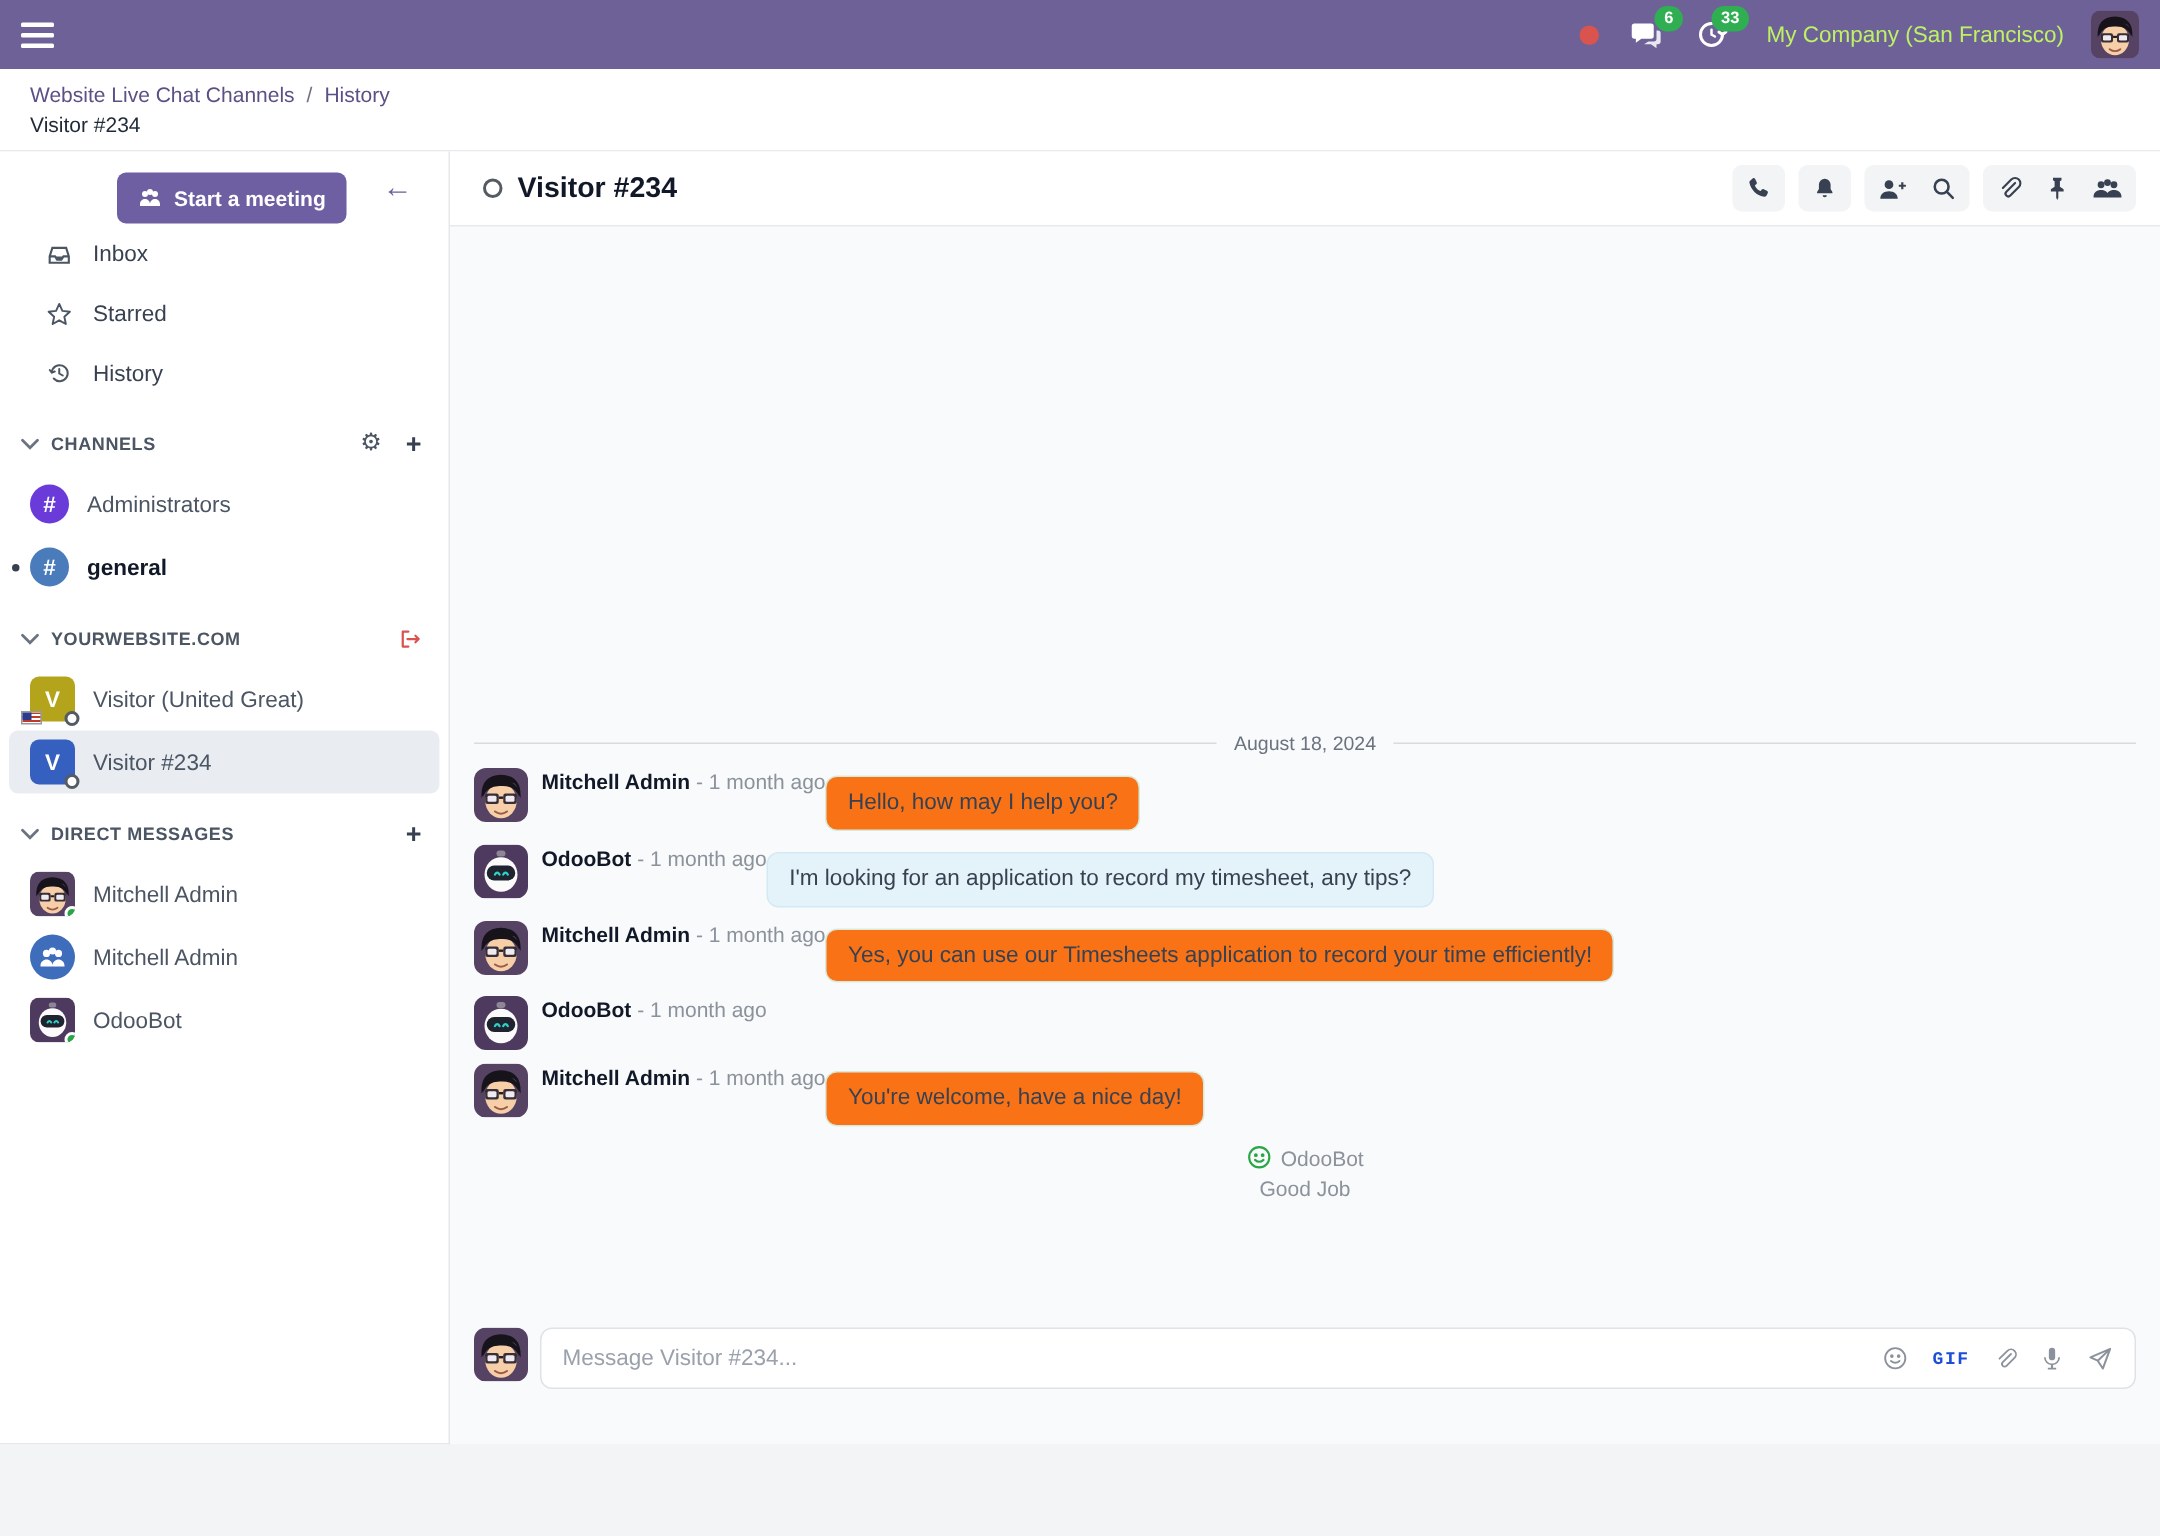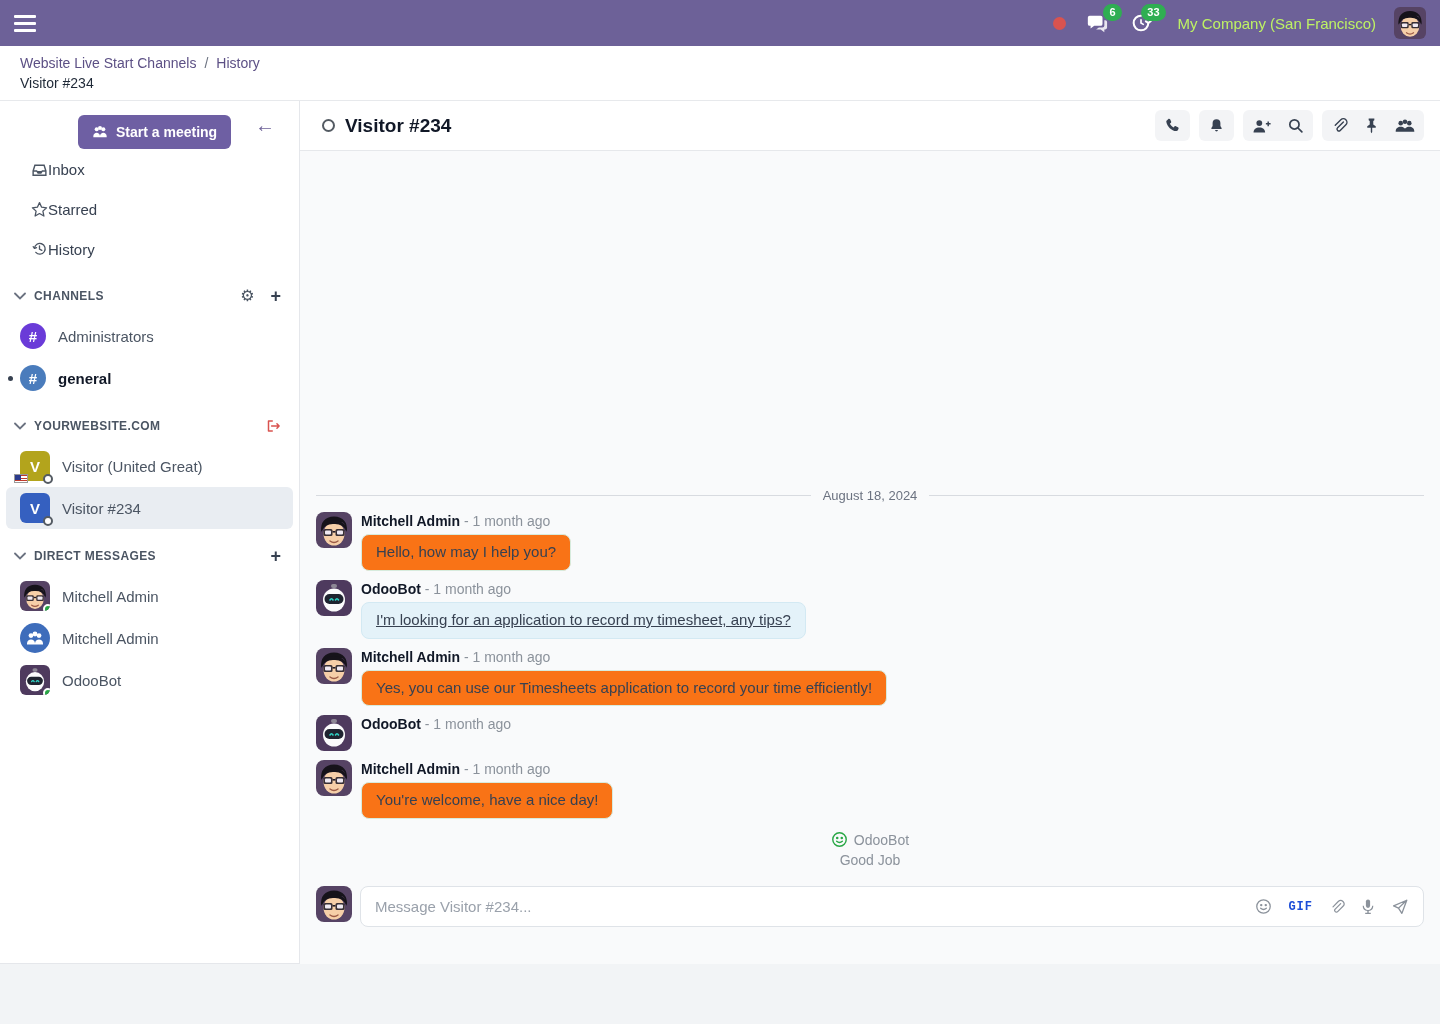--- a/index.html
+++ b/index.html
@@ -27,21 +27,21 @@
 
   
   .content { flex:0 0 863px; display:flex; border-top:1px solid #e7e9ec; }
   .bottomstrip { flex:1; background:#f2f4f6; }
 
   
   .sidebar { width:300px; background:#fff; border-right:1px solid #e5e7eb; border-bottom:1px solid #e5e7eb; padding-top:14px; flex:0 0 auto; overflow:hidden; }
   .meet-row { display:flex; padding:0 24px 0 78px; }
   .meet-btn { background:#6e5fa3; color:#fff; border:none; border-radius:6px; font-size:14px; font-weight:bold; padding:9px 14px; display:flex; align-items:center; gap:8px; cursor:pointer; font-family:inherit; }
   .back-arrow { margin-left:auto; color:#6d6198; font-size:20px; cursor:pointer; line-height:1; }
-  .side-item { display:flex; align-items:center; height:40px; padding:0 16px 0 30px; font-size:15px; color:#374151; cursor:pointer; }
+  .side-item { display:flex; align-items:center; gap:14px; height:40px; padding:0 16px 0 30px; font-size:15px; color:#374151; cursor:pointer; }
   .side-item .sicon { color:#4b5563; display:flex; width:18px; justify-content:center; }
   .section-head { display:flex; align-items:center; height:38px; padding:0 18px 0 14px; margin-top:8px; }
   .chev { color:#6b7280; display:flex; margin-right:8px; cursor:pointer; }
   .section-title { font-size:12px; font-weight:bold; color:#4b5563; letter-spacing:.4px; flex:1; }
   .section-actions { display:flex; gap:16px; align-items:center; }
   .gear { color:#4b5563; font-size:16px; cursor:pointer; line-height:1; }
   .plus { color:#374151; font-size:18px; font-weight:bold; cursor:pointer; line-height:1; }
   .exit-icon { color:#d9534f; cursor:pointer; display:flex; }
   .chan-row { display:flex; align-items:center; gap:12px; height:42px; margin:0 6px; padding:0 10px 0 14px; border-radius:6px; font-size:15px; color:#4b5563; cursor:pointer; position:relative; }
   .chan-row.selected { background:#e9edf2; }
@@ -69,26 +69,26 @@
   .header-actions { margin-left:auto; display:flex; gap:9px; align-items:center; }
   .hbtn-group { background:#f3f4f6; border-radius:6px; display:flex; align-items:center; padding:7px 9px; gap:16px; }
   .hicon { color:#374151; display:flex; cursor:pointer; }
 
   .messages { flex:1; padding:0 16px; overflow:hidden; position:relative; }
   .date-divider { margin-top:337px; display:flex; align-items:center; gap:12px; }
   .date-divider .line { flex:1; height:1px; background:#d8dbe0; }
   .date-text { font-size:13px; color:#6b7280; white-space:nowrap; }
 
   .msg { display:flex; gap:9px; margin-top:9px; align-items:flex-start; }
-  .msg-body { display:flex; flex-direction:column; align-items:flex-start; min-width:0; }
+  .msg-body { display:flex; flex-direction:row; align-items:flex-start; min-width:0; }
   .msg-head { font-size:14px; color:#8b929b; margin-top:1px; }
   .msg-author { font-weight:bold; color:#111827; font-size:14px; }
   .bubble { margin-top:5px; padding:8px 14px; border-radius:8px; font-size:15px; color:#374151; line-height:1.25; }
   .bubble.green { background:#f97316; border:1px solid #d7ebdd; }
-  .bubble.blue  { background:#e4f2f9; border:1px solid #d3e9f3;text-decoration:underline; }
+  .bubble.blue  { background:#e4f2f9; border:1px solid #d3e9f3; }
 
   .feedback { display:flex; flex-direction:column; align-items:center; margin-top:12px; gap:4px; }
   .feedback-row { display:flex; align-items:center; gap:6px; font-size:14px; color:#8b929b; }
   .feedback-note { font-size:14px; color:#8b929b; }
 
   .composer { display:flex; gap:8px; padding:0 16px; margin:18px 0 0 0; align-items:flex-start; flex:0 0 auto; }
   .input-wrap { flex:1; height:41px; background:#fff; border:1px solid #dfe3e8; border-radius:8px; display:flex; align-items:center; padding-right:14px; }
   .input-wrap input { flex:1; border:none; outline:none; background:transparent; font-size:15px; color:#374151; padding:0 14px; font-family:inherit; min-width:0; }
   .input-wrap input::placeholder { color:#9aa1ab; }
   .composer-icons { display:flex; align-items:center; gap:16px; color:#1d4ed8; }
@@ -153,21 +153,21 @@
       <div class="avatar-sm">
         <svg width="32" height="32" viewBox="0 0 36 36">
             <use href="#mitchell-av"></use>
           </svg>
       </div>
     </div>
   </div>
 
   <div class="crumbbar">
     <div class="crumb-line1">
-      <span class="crumb-link">Website Live Start Channels</span>
+      <span class="crumb-link">Website Live Chat Channels</span>
       <span class="crumb-sep">/</span>
       <span class="crumb-link">History</span>
     </div>
     <div class="crumb-current">Visitor #234</div>
   </div>
 
   <div class="content">
 
     <div class="sidebar">
       <div class="meet-row">

